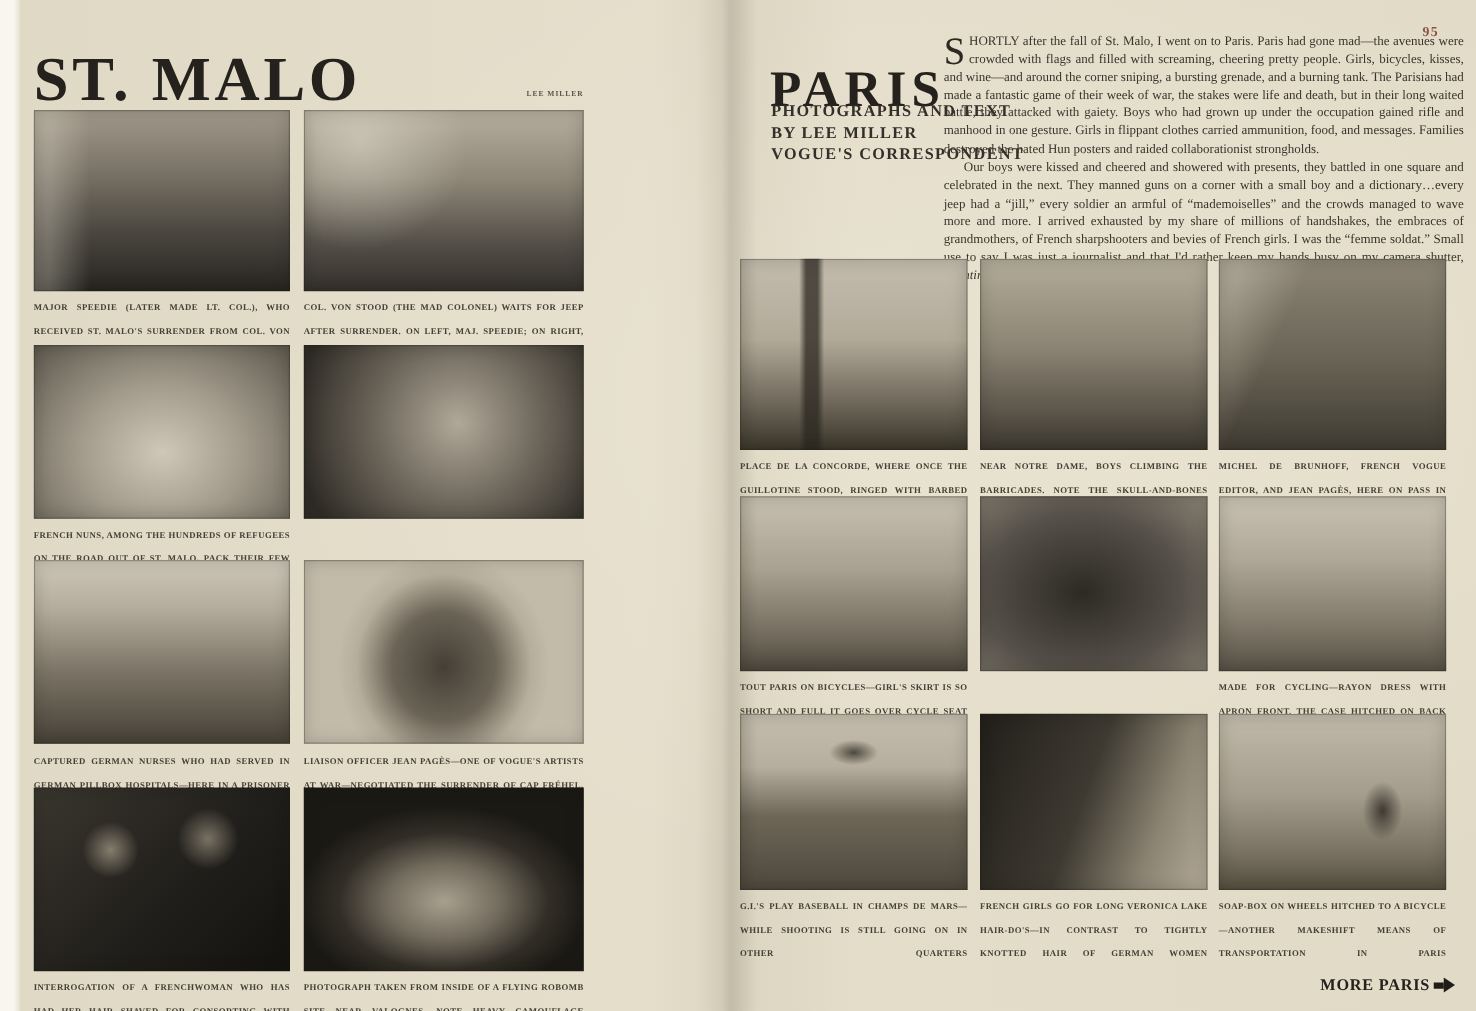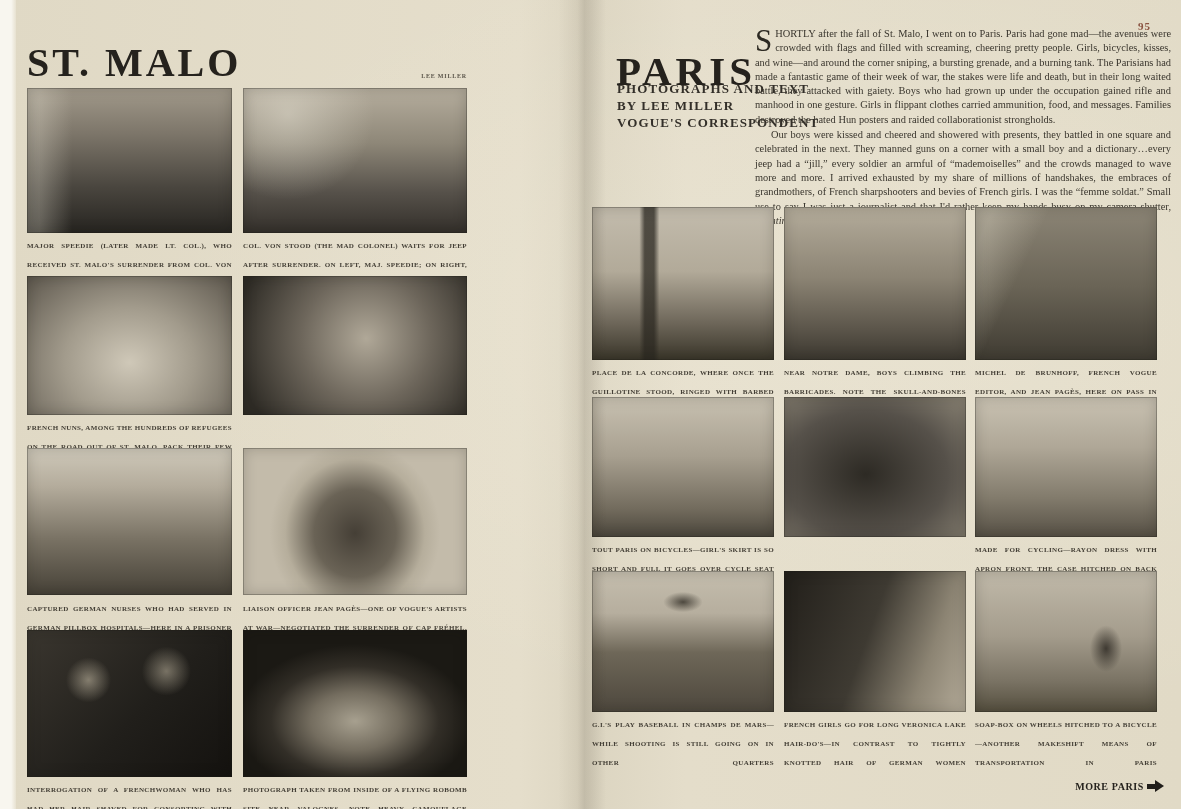--- a/index.html
+++ b/index.html
@@ -16,21 +16,21 @@
   }
   .scan-edge-left{position:absolute;left:0;top:0;width:16px;height:809px;
     background:linear-gradient(90deg,#f8f6ef 70%, #e7e1d0 100%);}
   .gutter-shadow{position:absolute;left:558px;top:0;width:48px;height:809px;pointer-events:none;
     background:linear-gradient(90deg, rgba(90,80,60,0) 0%, rgba(90,80,60,.08) 40%, rgba(60,52,38,.16) 55%, rgba(90,80,60,0) 100%);}
 
   .abs{position:absolute;}
 
   
   .headline{font-family:"Liberation Serif",serif;font-weight:600;color:#25221d;}
-  .stmalo{left:27px;top:12px;font-size:40px;letter-spacing:3px;}
+  .stmalo{left:27px;top:0;font-size:50px;letter-spacing:3px;}
   .paris{left:616px;top:20px;font-size:41px;letter-spacing:4px;}
   .byline div{font-weight:700;font-size:13px;letter-spacing:1.1px;color:#332f29;line-height:17px;}
   .byline{left:617px;top:80px;}
   .pageno{left:1138px;top:20px;font-size:11px;font-weight:700;color:#8b5442;letter-spacing:1px;}
   .credit{left:312px;top:73px;width:155px;text-align:right;font-size:6px;font-weight:700;
     letter-spacing:.8px;color:#5c564b;}
 
   
   .bodycopy{left:755px;top:27px;width:416px;font-size:10.4px;line-height:14.3px;color:#39352d;
     text-align:justify;}
@@ -67,21 +67,21 @@
   .ph-r4{background:linear-gradient(180deg,#c8c1b1 0%,#a8a090 42%,#726b5d 80%,#4b463c 100%);}
   .ph-r5{background:radial-gradient(ellipse at 45% 55%, #2d2a24 0%, #56514a 58%, #8c8576 100%);}
   .ph-r6{background:linear-gradient(180deg,#c9c2b2 0%,#afa797 36%,#827b6c 72%,#565045 100%);}
   .ph-r7{background:radial-gradient(ellipse 18% 12% at 50% 22%, rgba(50,46,38,.8) 0%, rgba(0,0,0,0) 60%),
          linear-gradient(180deg,#c5beae 0%,#b6ae9e 30%,#6e6758 58%,#4d473d 100%);}
   .ph-r8{background:linear-gradient(110deg,#221f1a 0%,#3e3a32 46%,#8c8473 76%,#b4ab99 100%);}
   .ph-r9{background:radial-gradient(ellipse 16% 30% at 72% 55%, rgba(40,36,30,.8) 0%, rgba(0,0,0,0) 55%),
          linear-gradient(180deg,#c1baaa 0%,#a49c8c 46%,#7a7364 78%,#544e3e 100%);}
 
   
-  .more{right:17px;top:780px;font-size:10px;font-weight:700;letter-spacing:.6px;color:#25221d;
+  .more{right:17px;top:780px;font-size:13px;font-weight:700;letter-spacing:.6px;color:#25221d;
     display:flex;align-items:center;}
   .more-arrow{display:inline-flex;align-items:center;margin-left:3px;}
   .more-arrow .shaft{display:inline-block;width:8px;height:5px;background:#201d19;}
   .more-arrow .head{display:inline-block;width:0;height:0;border-top:6px solid transparent;
     border-bottom:6px solid transparent;border-left:9px solid #201d19;}
 </style>
 </head>
 <body>
 
 <div class="spread">

